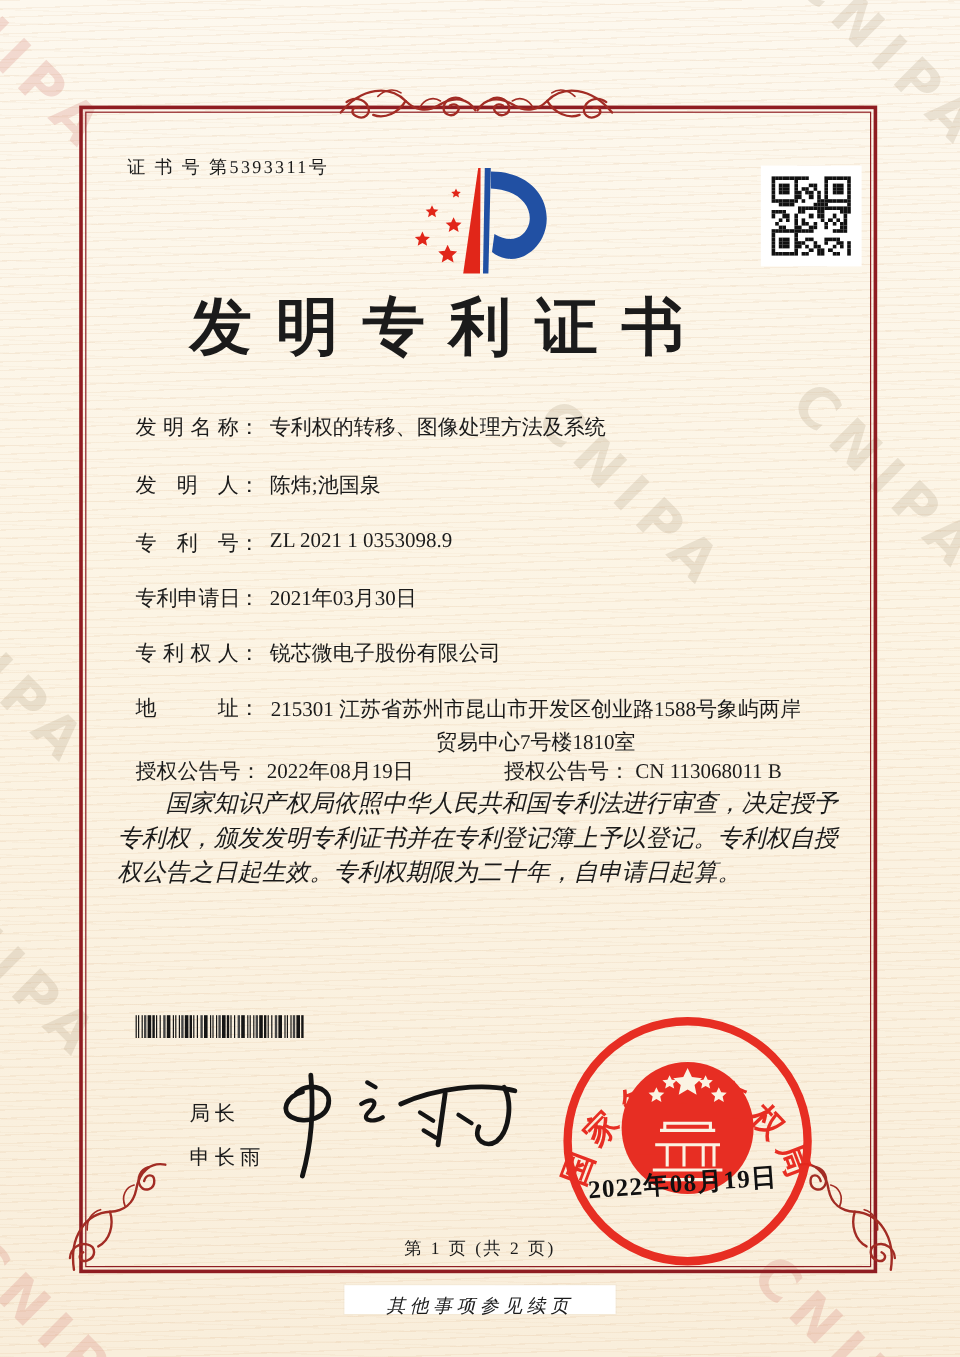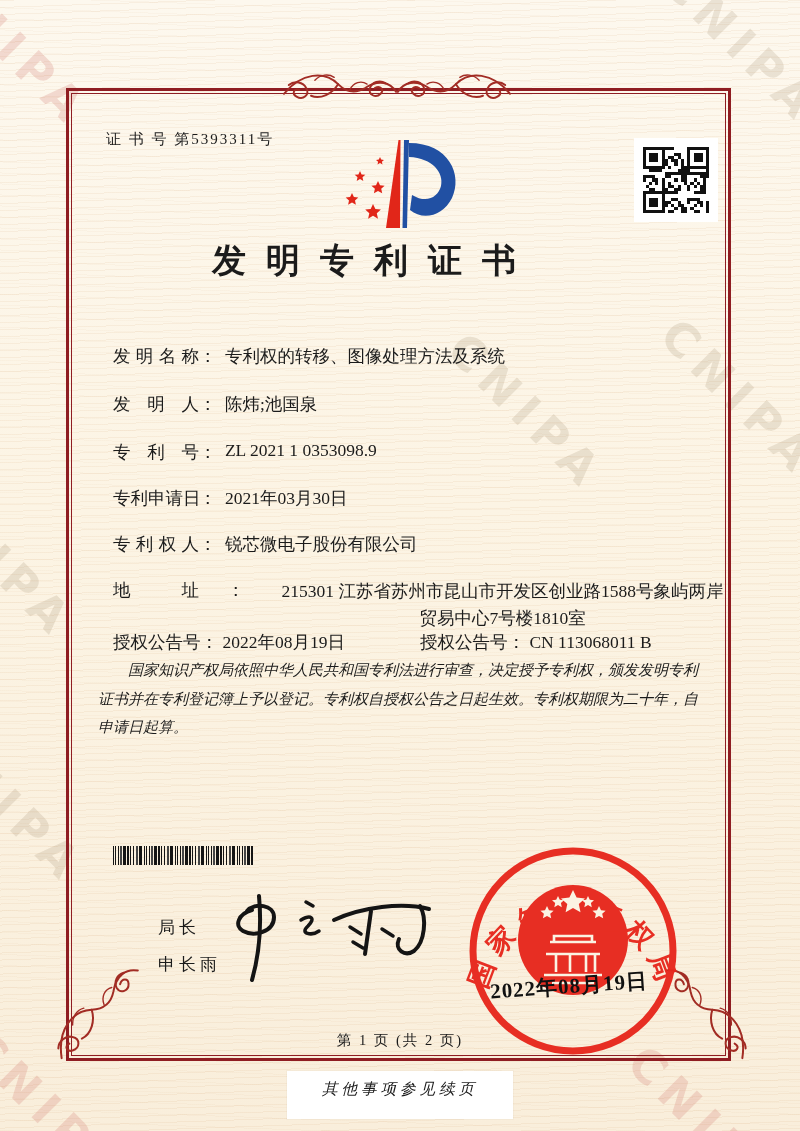--- a/index.html
+++ b/index.html
@@ -30,48 +30,48 @@
   .ornament{position:absolute;z-index:3;pointer-events:none;}
   .certno{position:absolute;left:106px;top:130px;z-index:4;font-size:15px;letter-spacing:2px;}
   .logo{position:absolute;left:333px;top:131px;z-index:4;}
   .qr{position:absolute;left:634px;top:138px;width:84px;height:84px;background:#fff;z-index:4;
       display:flex;align-items:center;justify-content:center;}
   .qr-grid{display:grid;grid-template-columns:repeat(21,3.2px);grid-auto-rows:3.2px;}
   .qr-grid i{display:block;}
   .qr-grid i.on{background:#111;}
   .title{
     position:absolute;left:0;top:238px;width:712px;text-align:center;z-index:4;
-    font-size:34px;font-weight:600;letter-spacing:20px;padding-left:36px;box-sizing:border-box;
+    font-size:52px;font-weight:600;letter-spacing:20px;padding-left:36px;box-sizing:border-box;
   }
   .fields{position:absolute;left:113px;top:338px;width:580px;z-index:4;font-size:17.5px;}
   .frow{position:absolute;left:0;white-space:nowrap;}
   .flabel{display:inline-block;width:86px;text-align:justify;text-align-last:justify;vertical-align:top;}
   .fcolon{display:inline-block;vertical-align:top;}
   .fvalue{display:inline-block;margin-left:4px;vertical-align:top;}
-  .frow.addr{white-space:normal;display:flex;gap:28px;}
+  .frow.addr{white-space:normal;display:flex;}
   .frow.addr .fvalue{width:452px;line-height:27px;text-align:center;}
   .grant2{position:absolute;left:307px;top:0;}
   .paras{position:absolute;left:98px;top:656px;width:606px;z-index:4;
-    font-size:15px;line-height:28.5px;font-style:italic;}
+    font-size:20px;line-height:28.5px;font-style:italic;}
   .paras p{margin:0;text-indent:2em;}
   .barcode{position:absolute;left:113px;top:846px;height:19px;z-index:4;display:flex;align-items:stretch;}
   .barcode i{display:block;}
   .signoff{position:absolute;left:113px;top:916px;z-index:4;
     font-family:"Liberation Sans","DejaVu Sans",sans-serif;font-size:17px;letter-spacing:4px;margin-left:45px;}
   .signoff div{margin-bottom:14px;}
   .signature{position:absolute;left:222px;top:890px;z-index:4;}
   .seal{position:absolute;left:464px;top:842px;z-index:5;opacity:0.96;}
   .seal-date{
     position:absolute;left:490px;top:972px;z-index:6;font-size:21px;font-weight:bold;
     letter-spacing:1px;transform:rotate(-4deg);color:#111;white-space:nowrap;
   }
   .pageinfo{position:absolute;left:0;top:1031px;width:800px;text-align:center;z-index:4;
     font-size:14.5px;letter-spacing:2px;}
   .note{
-    position:absolute;left:287px;top:1071px;width:226px;height:48px;background:#ffffff;z-index:6;
+    position:absolute;left:287px;top:1071px;width:226px;height:24px;background:#ffffff;z-index:6;
     text-align:center;line-height:36px;font-size:15.5px;letter-spacing:4px;font-style:italic;
     box-shadow:0 0 0 1px rgba(0,0,0,0.02);
   }
 </style>
 </head>
 <body>
 
 <div class="wm pink" style="left:-40px;top:-42px">CNIPA</div>
 <div class="wm" style="left:690px;top:-45px">CNIPA</div>
 <div class="wm" style="left:475px;top:322px">CNIPA</div>

